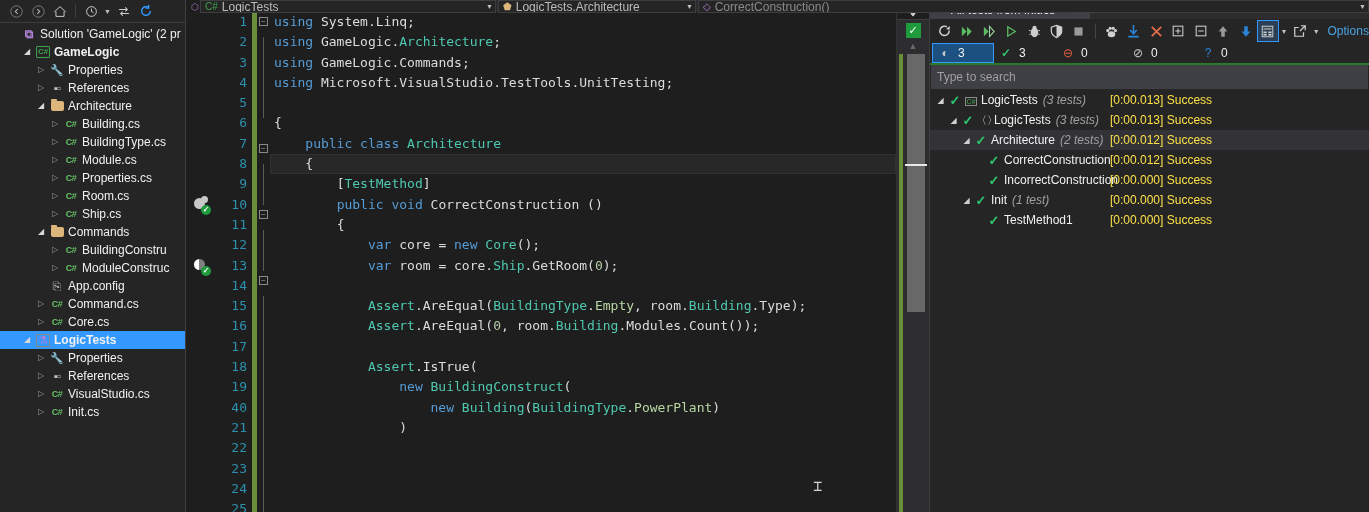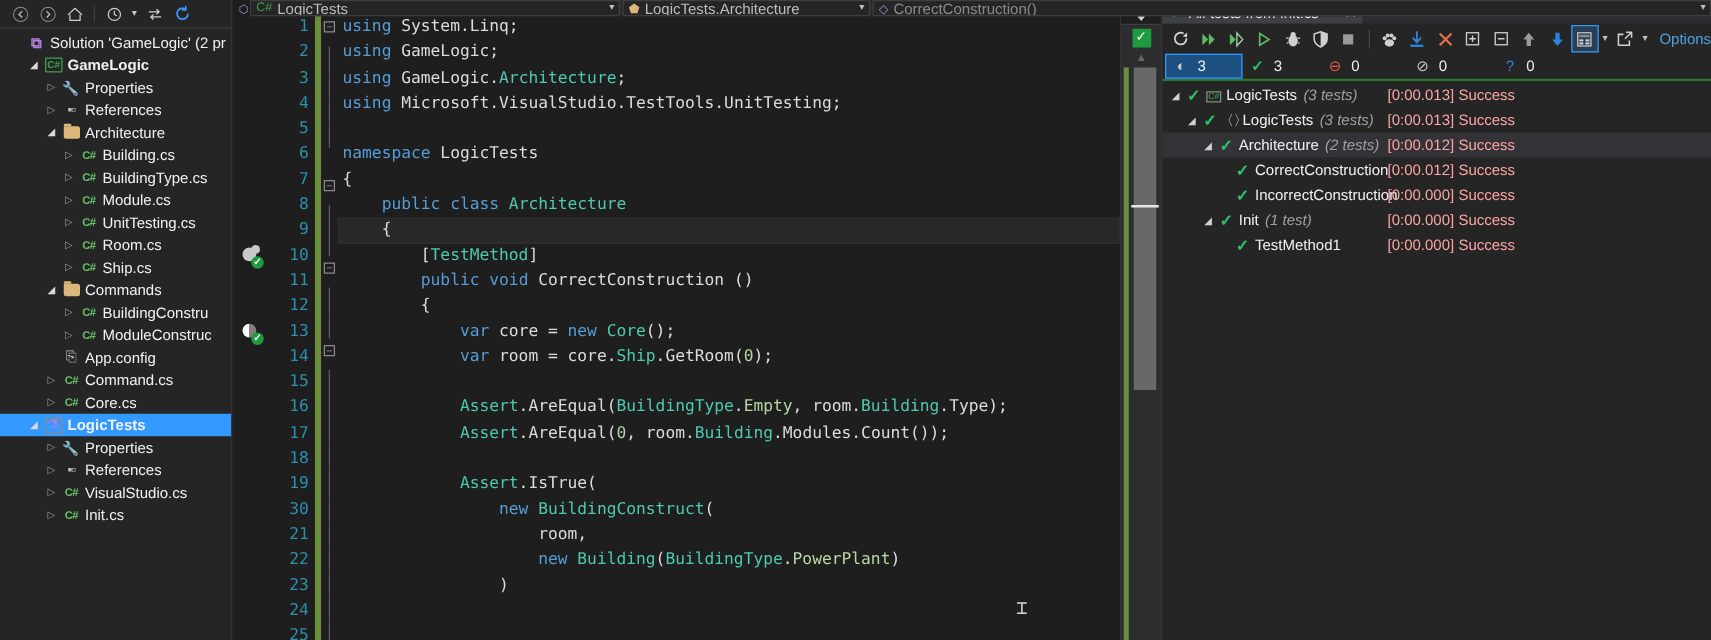--- a/index.html
+++ b/index.html
@@ -255,21 +255,21 @@
   }
   .te-row.sel { background: #333337; }
   .te-row .arw {
     width: 13px; flex: none; text-align: center;
     color: #d0d0d0; font-size: 8px;
   }
   .te-row .pass { color: #2fc46b; font-weight: bold; font-size: 13px; width: 16px; flex:none; text-align:center;}
   .te-row .tico2 { width: 16px; flex: none; text-align:center; font-size: 10px; color:#c5c5c5;}
   .te-row .tname { padding-left: 2px; }
   .te-row .tcount { color: #a0a0a0; font-style: italic; padding-left: 5px; }
-  .te-result { color: #fca5a5; margin-left: auto; padding-left: 32px; }
+  .te-result { color: #fde047; margin-left: auto; padding-left: 32px; }
   .te-row .spacer { flex: none; }
   .mouse-ibeam {
     position: absolute; color: #d4d4d4; font-size: 15px;
     font-family: "DejaVu Sans Mono", monospace;
   }
 </style>
 </head>
 <body>
 
 <div class="app">
@@ -379,21 +379,21 @@
             <span class="ic-cs-file">C#</span>
           </span>
           <span class="lbl">Module.cs</span>
         </div>
         <div class="node">
           <span style="width:48px;flex:none"></span>
           <span class="arrow">▷</span>
           <span class="ico">
             <span class="ic-cs-file">C#</span>
           </span>
-          <span class="lbl">UnitTesting.cs</span>
+          <span class="lbl">Properties.cs</span>
         </div>
         <div class="node">
           <span style="width:48px;flex:none"></span>
           <span class="arrow">▷</span>
           <span class="ico">
             <span class="ic-cs-file">C#</span>
           </span>
           <span class="lbl">Room.cs</span>
         </div>
         <div class="node">
@@ -528,21 +528,21 @@
           <div class="ln">10</div>
           <div class="ln">11</div>
           <div class="ln">12</div>
           <div class="ln">13</div>
           <div class="ln">14</div>
           <div class="ln">15</div>
           <div class="ln">16</div>
           <div class="ln">17</div>
           <div class="ln">18</div>
           <div class="ln">19</div>
-          <div class="ln">30</div>
+          <div class="ln">40</div>
           <div class="ln">21</div>
           <div class="ln">22</div>
           <div class="ln">23</div>
           <div class="ln">24</div>
           <div class="ln">25</div>
         </div>
       <div class="change-bar" style="background:linear-gradient(#6a8f3b,#6a8f3b);"></div>
       <div class="fold-col" id="fold-col">
           <div class="fold-slot">
             <div class="fold-box">−</div>
@@ -611,40 +611,38 @@
           <div class="fold-slot">
             <div class="fold-line"></div>
           </div>
           <div class="fold-slot">
             <div class="fold-line"></div>
           </div>
         </div>
       <div class="code-area" id="code-area">
         <span class="mouse-ibeam" style="left:543px;top:465px;">⌶</span>
       <div class="cl"><span class="k">using</span>&nbsp;<span class="p">System</span><span class="p">.</span><span class="p">Linq</span><span class="p">;</span></div>
-          <div class="cl"><span class="k">using</span>&nbsp;<span class="p">GameLogic</span><span class="p">;</span></div>
           <div class="cl"><span class="k">using</span>&nbsp;<span class="p">GameLogic</span><span class="p">.</span><span class="t">Architecture</span><span class="p">;</span></div>
+          <div class="cl"><span class="k">using</span>&nbsp;<span class="p">GameLogic</span><span class="p">.</span><span class="p">Commands</span><span class="p">;</span></div>
           <div class="cl"><span class="k">using</span>&nbsp;<span class="p">Microsoft</span><span class="p">.</span><span class="p">VisualStudio</span><span class="p">.</span><span class="p">TestTools</span><span class="p">.</span><span class="p">UnitTesting</span><span class="p">;</span></div>
           <div class="cl">&nbsp;</div>
-          <div class="cl"><span class="k">namespace</span>&nbsp;<span class="p">LogicTests</span></div>
           <div class="cl"><span class="p">{</span></div>
           <div class="cl">&nbsp;&nbsp;&nbsp;&nbsp;<span class="k">public</span>&nbsp;<span class="k">class</span>&nbsp;<span class="t">Architecture</span></div>
           <div class="cl current">&nbsp;&nbsp;&nbsp;&nbsp;<span class="p">{</span></div>
           <div class="cl">&nbsp;&nbsp;&nbsp;&nbsp;&nbsp;&nbsp;&nbsp;&nbsp;<span class="p">[</span><span class="a">TestMethod</span><span class="p">]</span></div>
           <div class="cl">&nbsp;&nbsp;&nbsp;&nbsp;&nbsp;&nbsp;&nbsp;&nbsp;<span class="k">public</span>&nbsp;<span class="k">void</span>&nbsp;<span class="p">CorrectConstruction</span>&nbsp;<span class="p">()</span></div>
           <div class="cl">&nbsp;&nbsp;&nbsp;&nbsp;&nbsp;&nbsp;&nbsp;&nbsp;<span class="p">{</span></div>
           <div class="cl">&nbsp;&nbsp;&nbsp;&nbsp;&nbsp;&nbsp;&nbsp;&nbsp;&nbsp;&nbsp;&nbsp;&nbsp;<span class="k">var</span>&nbsp;<span class="p">core</span>&nbsp;<span class="p">=</span>&nbsp;<span class="k">new</span>&nbsp;<span class="t">Core</span><span class="p">();</span></div>
           <div class="cl">&nbsp;&nbsp;&nbsp;&nbsp;&nbsp;&nbsp;&nbsp;&nbsp;&nbsp;&nbsp;&nbsp;&nbsp;<span class="k">var</span>&nbsp;<span class="p">room</span>&nbsp;<span class="p">=</span>&nbsp;<span class="p">core</span><span class="p">.</span><span class="t">Ship</span><span class="p">.</span><span class="p">GetRoom</span><span class="p">(</span><span class="n">0</span><span class="p">);</span></div>
           <div class="cl">&nbsp;</div>
           <div class="cl">&nbsp;&nbsp;&nbsp;&nbsp;&nbsp;&nbsp;&nbsp;&nbsp;&nbsp;&nbsp;&nbsp;&nbsp;<span class="t">Assert</span><span class="p">.</span><span class="p">AreEqual</span><span class="p">(</span><span class="t">BuildingType</span><span class="p">.</span><span class="e">Empty</span><span class="p">,</span>&nbsp;<span class="p">room</span><span class="p">.</span><span class="t">Building</span><span class="p">.</span><span class="p">Type</span><span class="p">);</span></div>
           <div class="cl">&nbsp;&nbsp;&nbsp;&nbsp;&nbsp;&nbsp;&nbsp;&nbsp;&nbsp;&nbsp;&nbsp;&nbsp;<span class="t">Assert</span><span class="p">.</span><span class="p">AreEqual</span><span class="p">(</span><span class="n">0</span><span class="p">,</span>&nbsp;<span class="p">room</span><span class="p">.</span><span class="t">Building</span><span class="p">.</span><span class="p">Modules</span><span class="p">.</span><span class="p">Count</span><span class="p">());</span></div>
           <div class="cl">&nbsp;</div>
           <div class="cl">&nbsp;&nbsp;&nbsp;&nbsp;&nbsp;&nbsp;&nbsp;&nbsp;&nbsp;&nbsp;&nbsp;&nbsp;<span class="t">Assert</span><span class="p">.</span><span class="p">IsTrue</span><span class="p">(</span></div>
           <div class="cl">&nbsp;&nbsp;&nbsp;&nbsp;&nbsp;&nbsp;&nbsp;&nbsp;&nbsp;&nbsp;&nbsp;&nbsp;&nbsp;&nbsp;&nbsp;&nbsp;<span class="k">new</span>&nbsp;<span class="t">BuildingConstruct</span><span class="p">(</span></div>
-          <div class="cl">&nbsp;&nbsp;&nbsp;&nbsp;&nbsp;&nbsp;&nbsp;&nbsp;&nbsp;&nbsp;&nbsp;&nbsp;&nbsp;&nbsp;&nbsp;&nbsp;&nbsp;&nbsp;&nbsp;&nbsp;<span class="p">room</span><span class="p">,</span></div>
           <div class="cl">&nbsp;&nbsp;&nbsp;&nbsp;&nbsp;&nbsp;&nbsp;&nbsp;&nbsp;&nbsp;&nbsp;&nbsp;&nbsp;&nbsp;&nbsp;&nbsp;&nbsp;&nbsp;&nbsp;&nbsp;<span class="k">new</span>&nbsp;<span class="t">Building</span><span class="p">(</span><span class="t">BuildingType</span><span class="p">.</span><span class="e">PowerPlant</span><span class="p">)</span></div>
           <div class="cl">&nbsp;&nbsp;&nbsp;&nbsp;&nbsp;&nbsp;&nbsp;&nbsp;&nbsp;&nbsp;&nbsp;&nbsp;&nbsp;&nbsp;&nbsp;&nbsp;<span class="p">)</span></div>
         </div>
     </div>
   </div>
 
   <div class="vscroll-col">
     <div class="vs-split">
       <svg width="14" height="14" viewBox="0 0 16 16">
           <path d="M8 1 L5.5 4 H10.5 Z M8 15 L5.5 12 H10.5 Z M1 8 H15" fill="#d0d0d0" stroke="#d0d0d0" stroke-width="1"></path>
@@ -790,20 +788,23 @@
         <div class="cnt" style="min-width: 70px;">
           <span class="ci"><span style="color:#c8c8c8;">⊘</span></span>
           <span>0</span>
         </div>
         <div class="cnt" style="min-width: 70px;">
           <span class="ci"><span style="color:#2b84d8;">?</span></span>
           <span>0</span>
         </div>
       </div>
 
+    <div class="te-search">
+      <input placeholder="Type to search" style="">
+    </div>
 
     <div class="te-list" id="te-list">
         <div class="te-row" style="position: relative;">
           <span class="spacer" style="width:4px"></span>
           <span class="arw">◢</span>
           <span class="pass">✓</span>
           <span class="tico2"><span style="color:#3fa34d;font-size:7px;border:1px solid #8a8a8a;padding:0 1px;">C#</span></span>
           <span class="tname">LogicTests</span>
           <span class="tcount">(3 tests)</span>
           <span class="te-result" style="position: absolute; left: 148px;">[0:00.013] Success</span>

